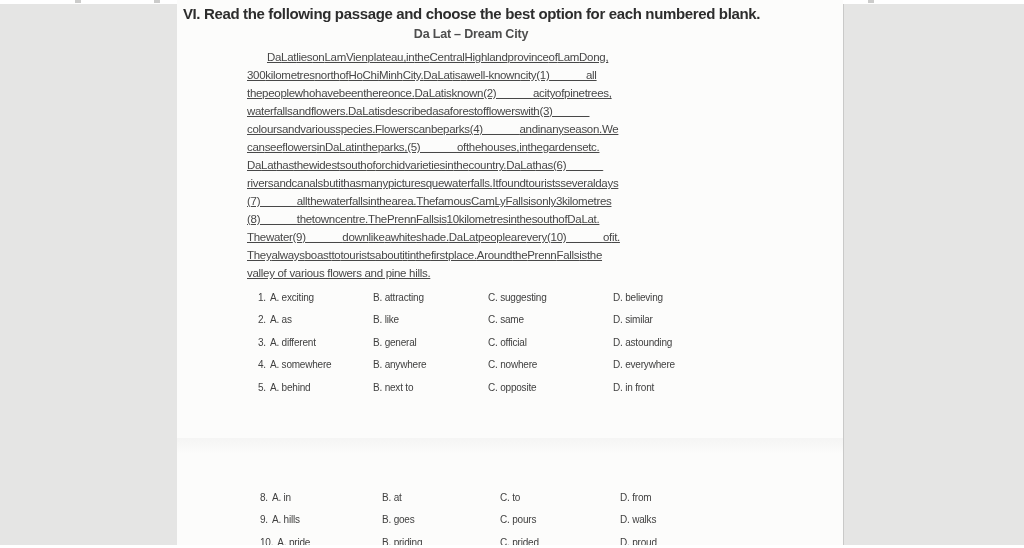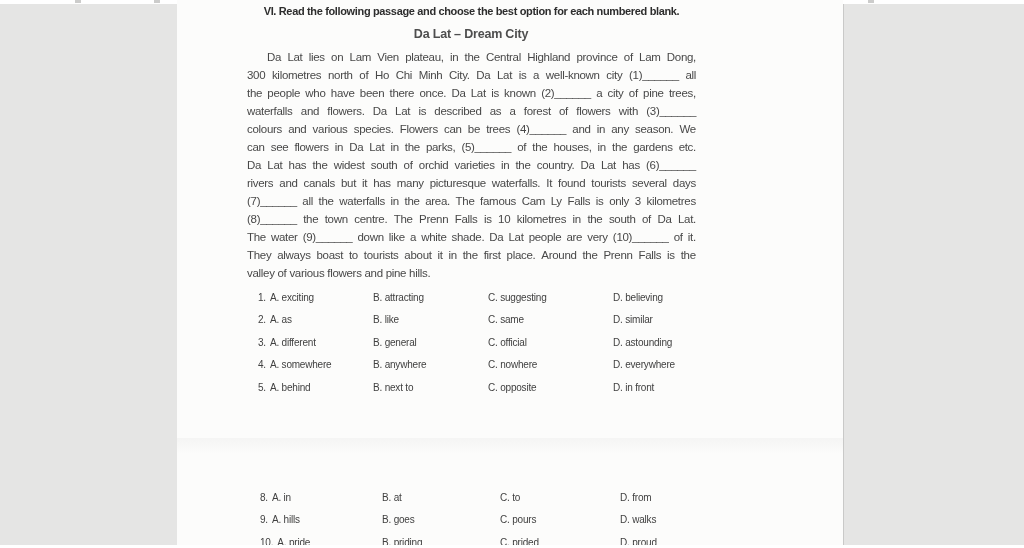--- a/index.html
+++ b/index.html
@@ -49,39 +49,39 @@
 
   .textblock {
     position: absolute; left: 70px; top: 0; width: 449px; height: 548px;
   }
 
   .title-row {
     position: absolute; left: 0; right: 0; top: 5px;
     display: flex; justify-content: center;
   }
   .title {
-    font-weight: bold; font-size: 11px; letter-spacing: -0.35px;
+    font-weight: bold; font-size: 15px; letter-spacing: -0.35px;
     color: #2d2d2d; white-space: nowrap;
   }
   .subtitle-row {
     position: absolute; left: 0; right: 1px; top: 27px;
     display: flex; justify-content: center;
   }
   .subtitle {
     font-weight: bold; font-size: 12.5px; letter-spacing: -0.2px;
     color: #4e4e4e; white-space: nowrap;
   }
 
   .passage {
     position: absolute; left: 0; top: 48px; width: 449px;
     font-size: 11.5px; letter-spacing: -0.3px; color: #484848;
   }
   .pline {
-    display: flex; justify-content: space-between; align-items: center;
-    height: 18px; white-space: nowrap;
+    display: flex; justify-content: flex-start; align-items: center;
+    height: 18px; white-space: nowrap; text-decoration: underline;
   }
   .pline.first { padding-left: 20px; }
   .pline.last  { display: block; line-height: 18px; }
 
   .options { width: 438px; }
   .g1 { position: absolute; left: 11px; top: 286px; width: 438px; }
   .g2 { position: absolute; left: 13px; top: 466px; width: 436px; margin-top: 20px; }
   .orow {
     display: grid;
     grid-template-columns: 115px 115px 125px auto;
@@ -192,21 +192,21 @@
             <span>(3)______</span>
           </div>
           <div class="pline">
             <span>colours</span>
             <span>and</span>
             <span>various</span>
             <span>species.</span>
             <span>Flowers</span>
             <span>can</span>
             <span>be</span>
-            <span>trees</span>
+            <span>parks</span>
             <span>(4)______</span>
             <span>and</span>
             <span>in</span>
             <span>any</span>
             <span>season.</span>
             <span>We</span>
           </div>
           <div class="pline">
             <span>can</span>
             <span>see</span>

